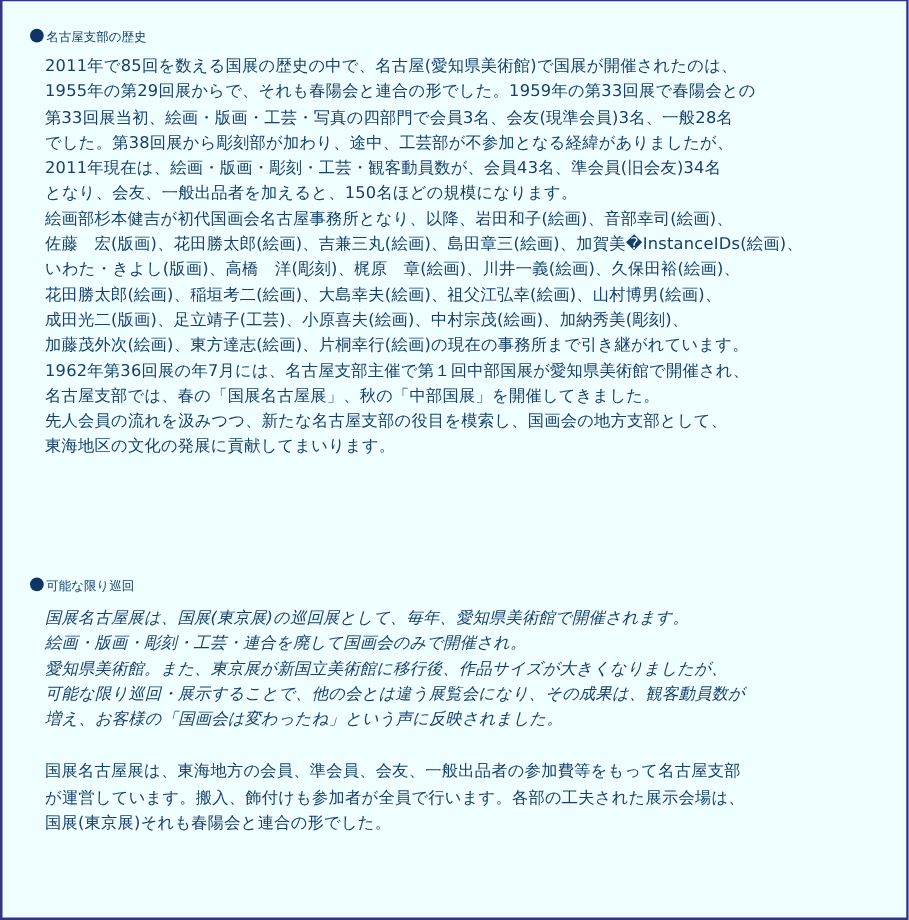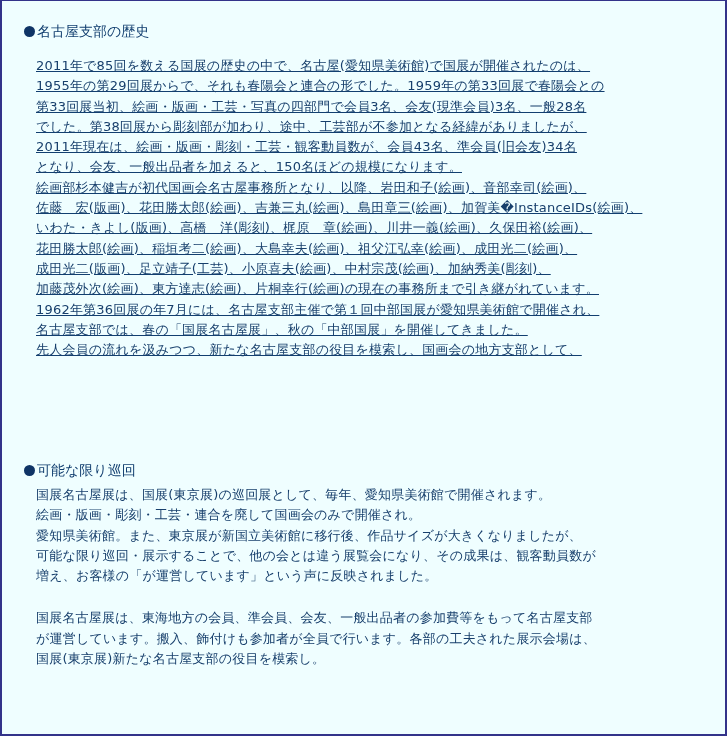--- a/index.html
+++ b/index.html
@@ -18,21 +18,21 @@
       overflow: hidden;
       font-family: "DejaVu Sans", sans-serif;
       color: #123f70;
     }
     .section {
       position: absolute;
       left: 22px;
       right: 10px;
     }
     .section-title {
-      font-size: 14px;
+      font-size: 10px;
       line-height: 18px;
       height: 18px;
       color: #123f70;
       white-space: nowrap;
       letter-spacing: 0px;
     }
     .bullet {
       display: inline-block;
       width: 11px;
       height: 11px;
@@ -58,51 +58,52 @@
   </style>
 </head>
 <body>
 
 <div class="frame">
 
   <div class="section" style="top:21px;">
     <div class="section-title">
       <span class="bullet"></span><span>名古屋支部の歴史</span>
     </div>
-    <div class="para" style="margin-top:16px;text-decoration:underline;">
+    <div class="para" style="margin-top:4px;">
       <div class="line">2011年で85回を数える国展の歴史の中で、名古屋(愛知県美術館)で国展が開催されたのは、</div>
       <div class="line">1955年の第29回展からで、それも春陽会と連合の形でした。1959年の第33回展で春陽会との</div>
       <div class="line">第33回展当初、絵画・版画・工芸・写真の四部門で会員3名、会友(現準会員)3名、一般28名</div>
       <div class="line">でした。第38回展から彫刻部が加わり、途中、工芸部が不参加となる経緯がありましたが、</div>
       <div class="line">2011年現在は、絵画・版画・彫刻・工芸・観客動員数が、会員43名、準会員(旧会友)34名</div>
       <div class="line">となり、会友、一般出品者を加えると、150名ほどの規模になります。</div>
       <div class="line">絵画部杉本健吉が初代国画会名古屋事務所となり、以降、岩田和子(絵画)、音部幸司(絵画)、</div>
       <div class="line">佐藤　宏(版画)、花田勝太郎(絵画)、吉兼三丸(絵画)、島田章三(絵画)、加賀美�InstanceIDs(絵画)、</div>
       <div class="line">いわた・きよし(版画)、高橋　洋(彫刻)、梶原　章(絵画)、川井一義(絵画)、久保田裕(絵画)、</div>
-      <div class="line">花田勝太郎(絵画)、稲垣考二(絵画)、大島幸夫(絵画)、祖父江弘幸(絵画)、成田光二(絵画)、</div>
+      <div class="line">花田勝太郎(絵画)、稲垣考二(絵画)、大島幸夫(絵画)、祖父江弘幸(絵画)、山村博男(絵画)、</div>
       <div class="line">成田光二(版画)、足立靖子(工芸)、小原喜夫(絵画)、中村宗茂(絵画)、加納秀美(彫刻)、</div>
       <div class="line">加藤茂外次(絵画)、東方達志(絵画)、片桐幸行(絵画)の現在の事務所まで引き継がれています。</div>
       <div class="line">1962年第36回展の年7月には、名古屋支部主催で第１回中部国展が愛知県美術館で開催され、</div>
       <div class="line">名古屋支部では、春の「国展名古屋展」、秋の「中部国展」を開催してきました。</div>
       <div class="line">先人会員の流れを汲みつつ、新たな名古屋支部の役目を模索し、国画会の地方支部として、</div>
+      <div class="line">東海地区の文化の発展に貢献してまいります。</div>
     </div>
   </div>
 
   <div class="section" style="top:460px;">
     <div class="section-title">
       <span class="bullet"></span><span>可能な限り巡回</span>
     </div>
-    <div class="para" style="margin-top:6px;">
+    <div class="para" style="margin-top:6px;font-style:italic;">
       <div class="line">国展名古屋展は、国展(東京展)の巡回展として、毎年、愛知県美術館で開催されます。</div>
       <div class="line">絵画・版画・彫刻・工芸・連合を廃して国画会のみで開催され。</div>
       <div class="line">愛知県美術館。また、東京展が新国立美術館に移行後、作品サイズが大きくなりましたが、</div>
       <div class="line">可能な限り巡回・展示することで、他の会とは違う展覧会になり、その成果は、観客動員数が</div>
-      <div class="line">増え、お客様の「が運営しています」という声に反映されました。</div>
+      <div class="line">増え、お客様の「国画会は変わったね」という声に反映されました。</div>
     </div>
     <div class="spacer"></div>
     <div class="para">
       <div class="line">国展名古屋展は、東海地方の会員、準会員、会友、一般出品者の参加費等をもって名古屋支部</div>
       <div class="line">が運営しています。搬入、飾付けも参加者が全員で行います。各部の工夫された展示会場は、</div>
-      <div class="line">国展(東京展)新たな名古屋支部の役目を模索し。</div>
+      <div class="line">国展(東京展)それも春陽会と連合の形でした。</div>
     </div>
   </div>
 
 </div>
 
 </body></html>

